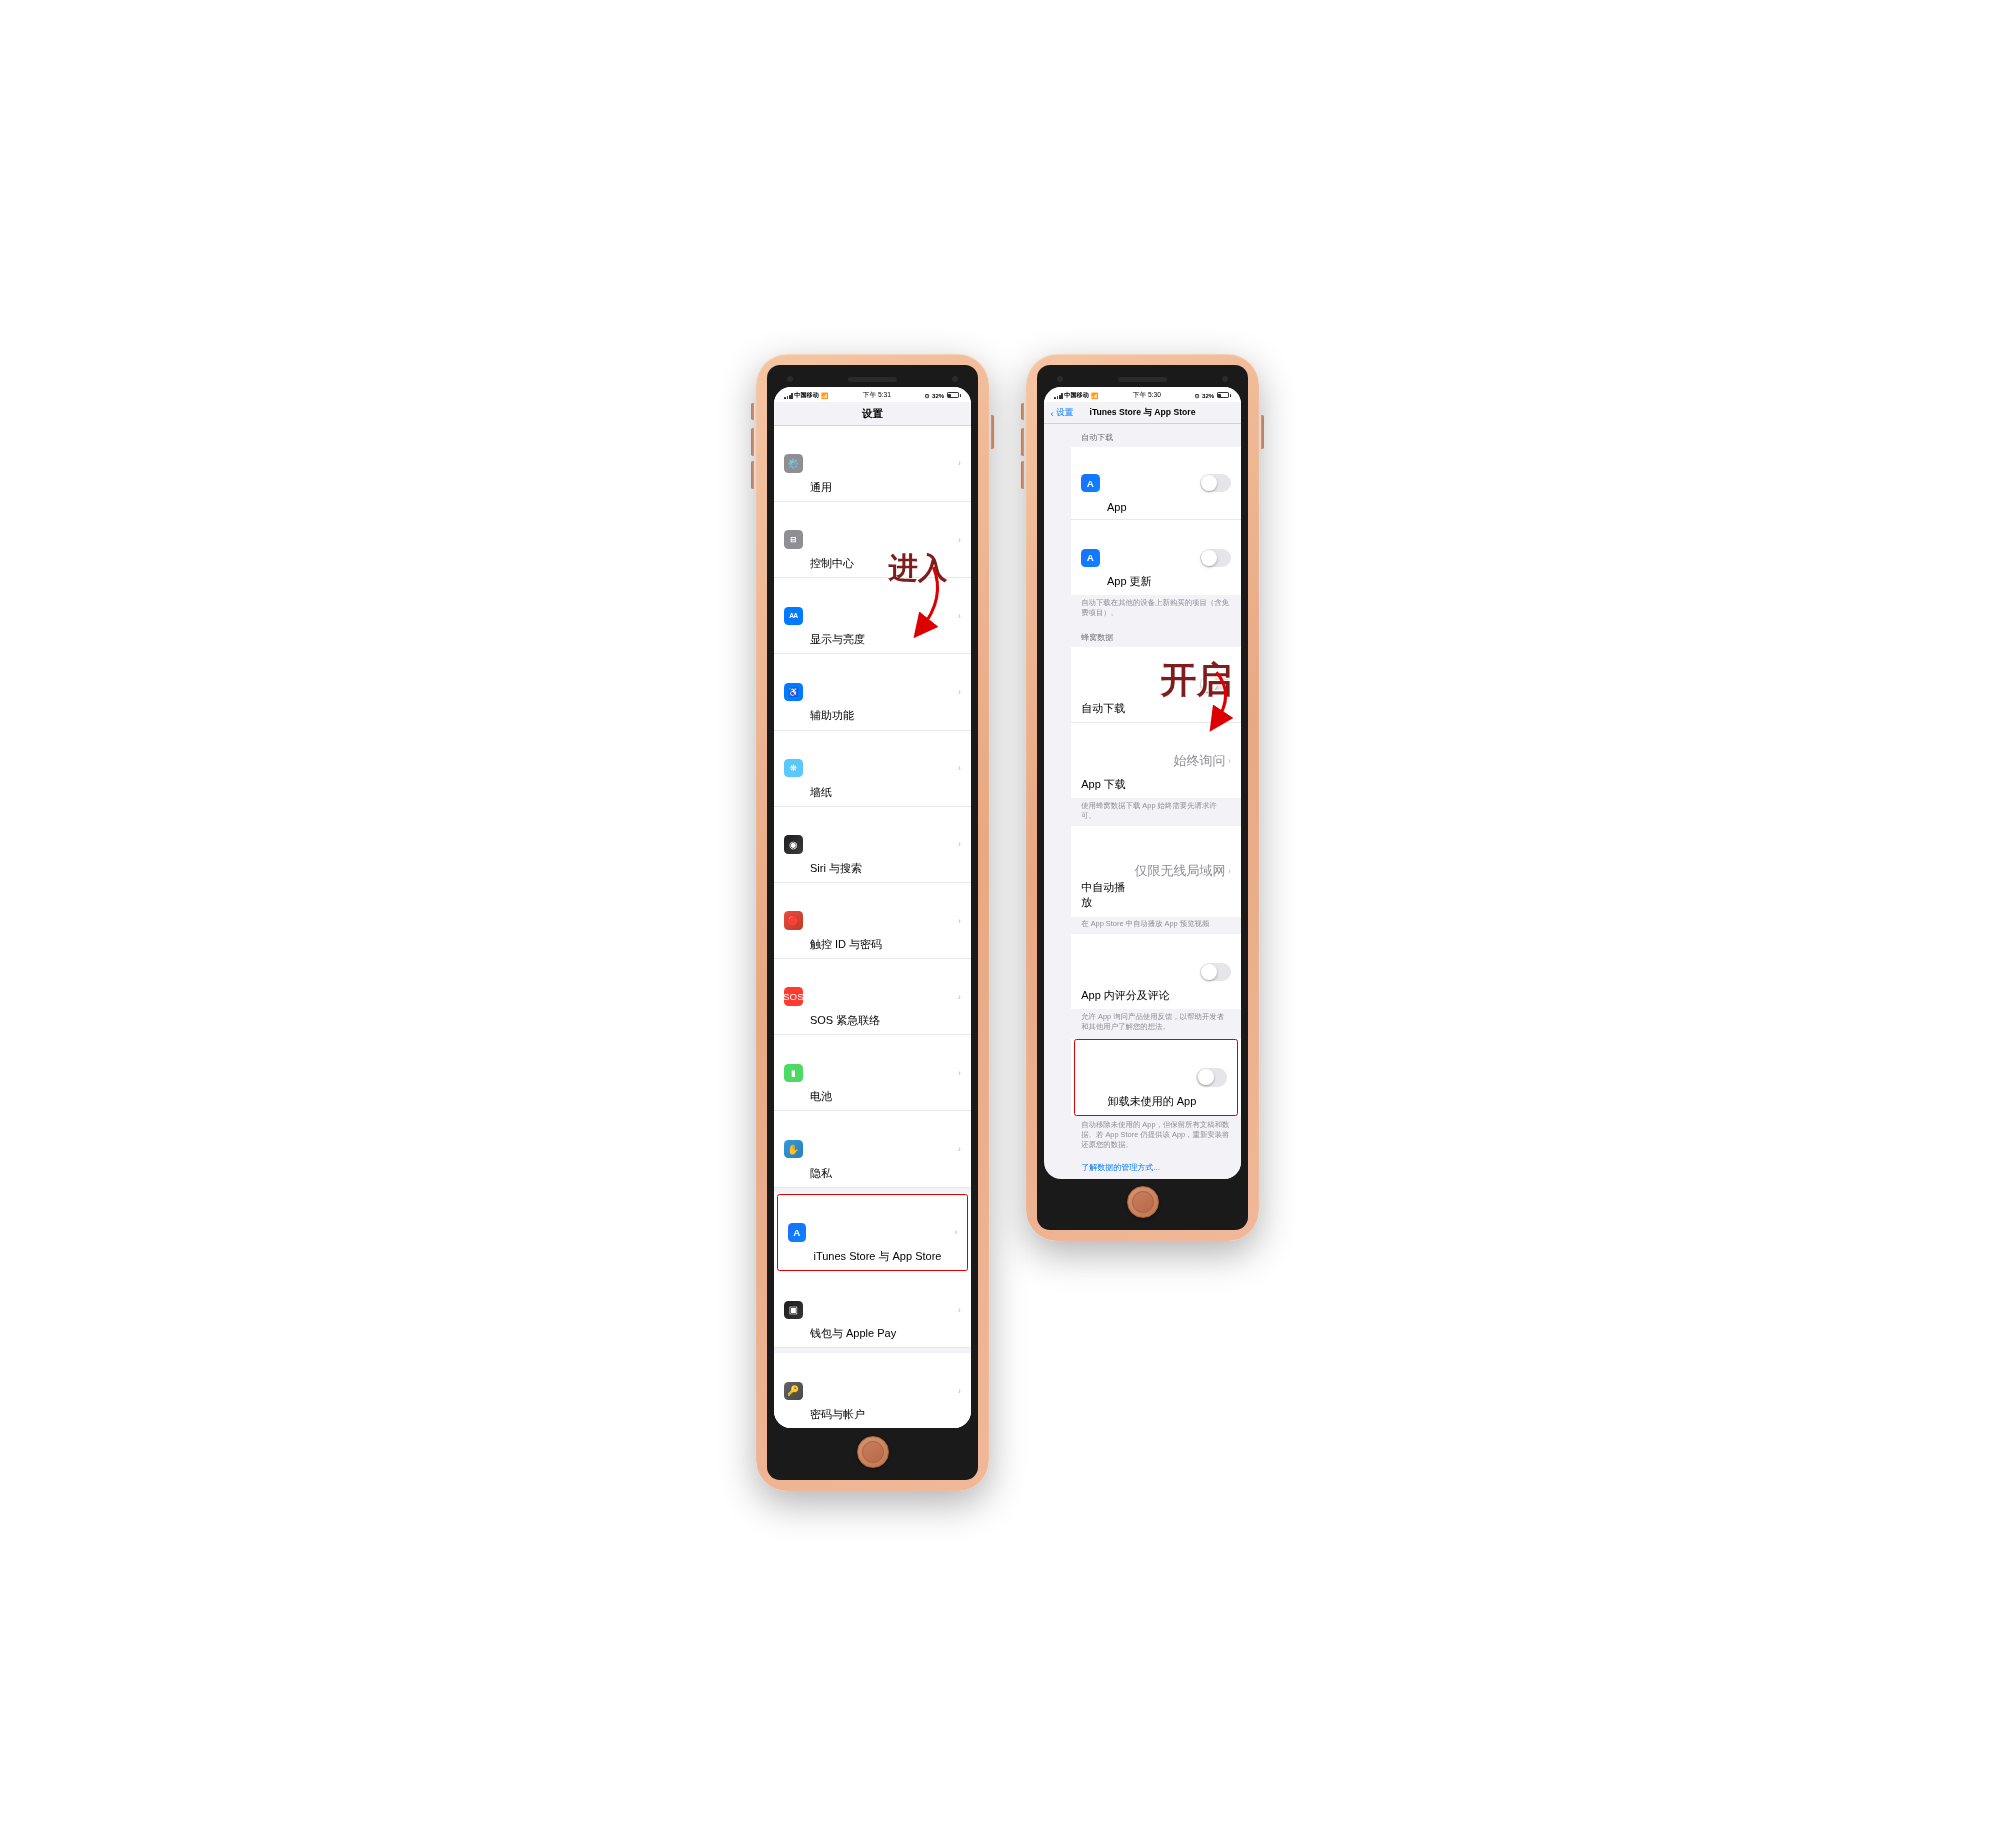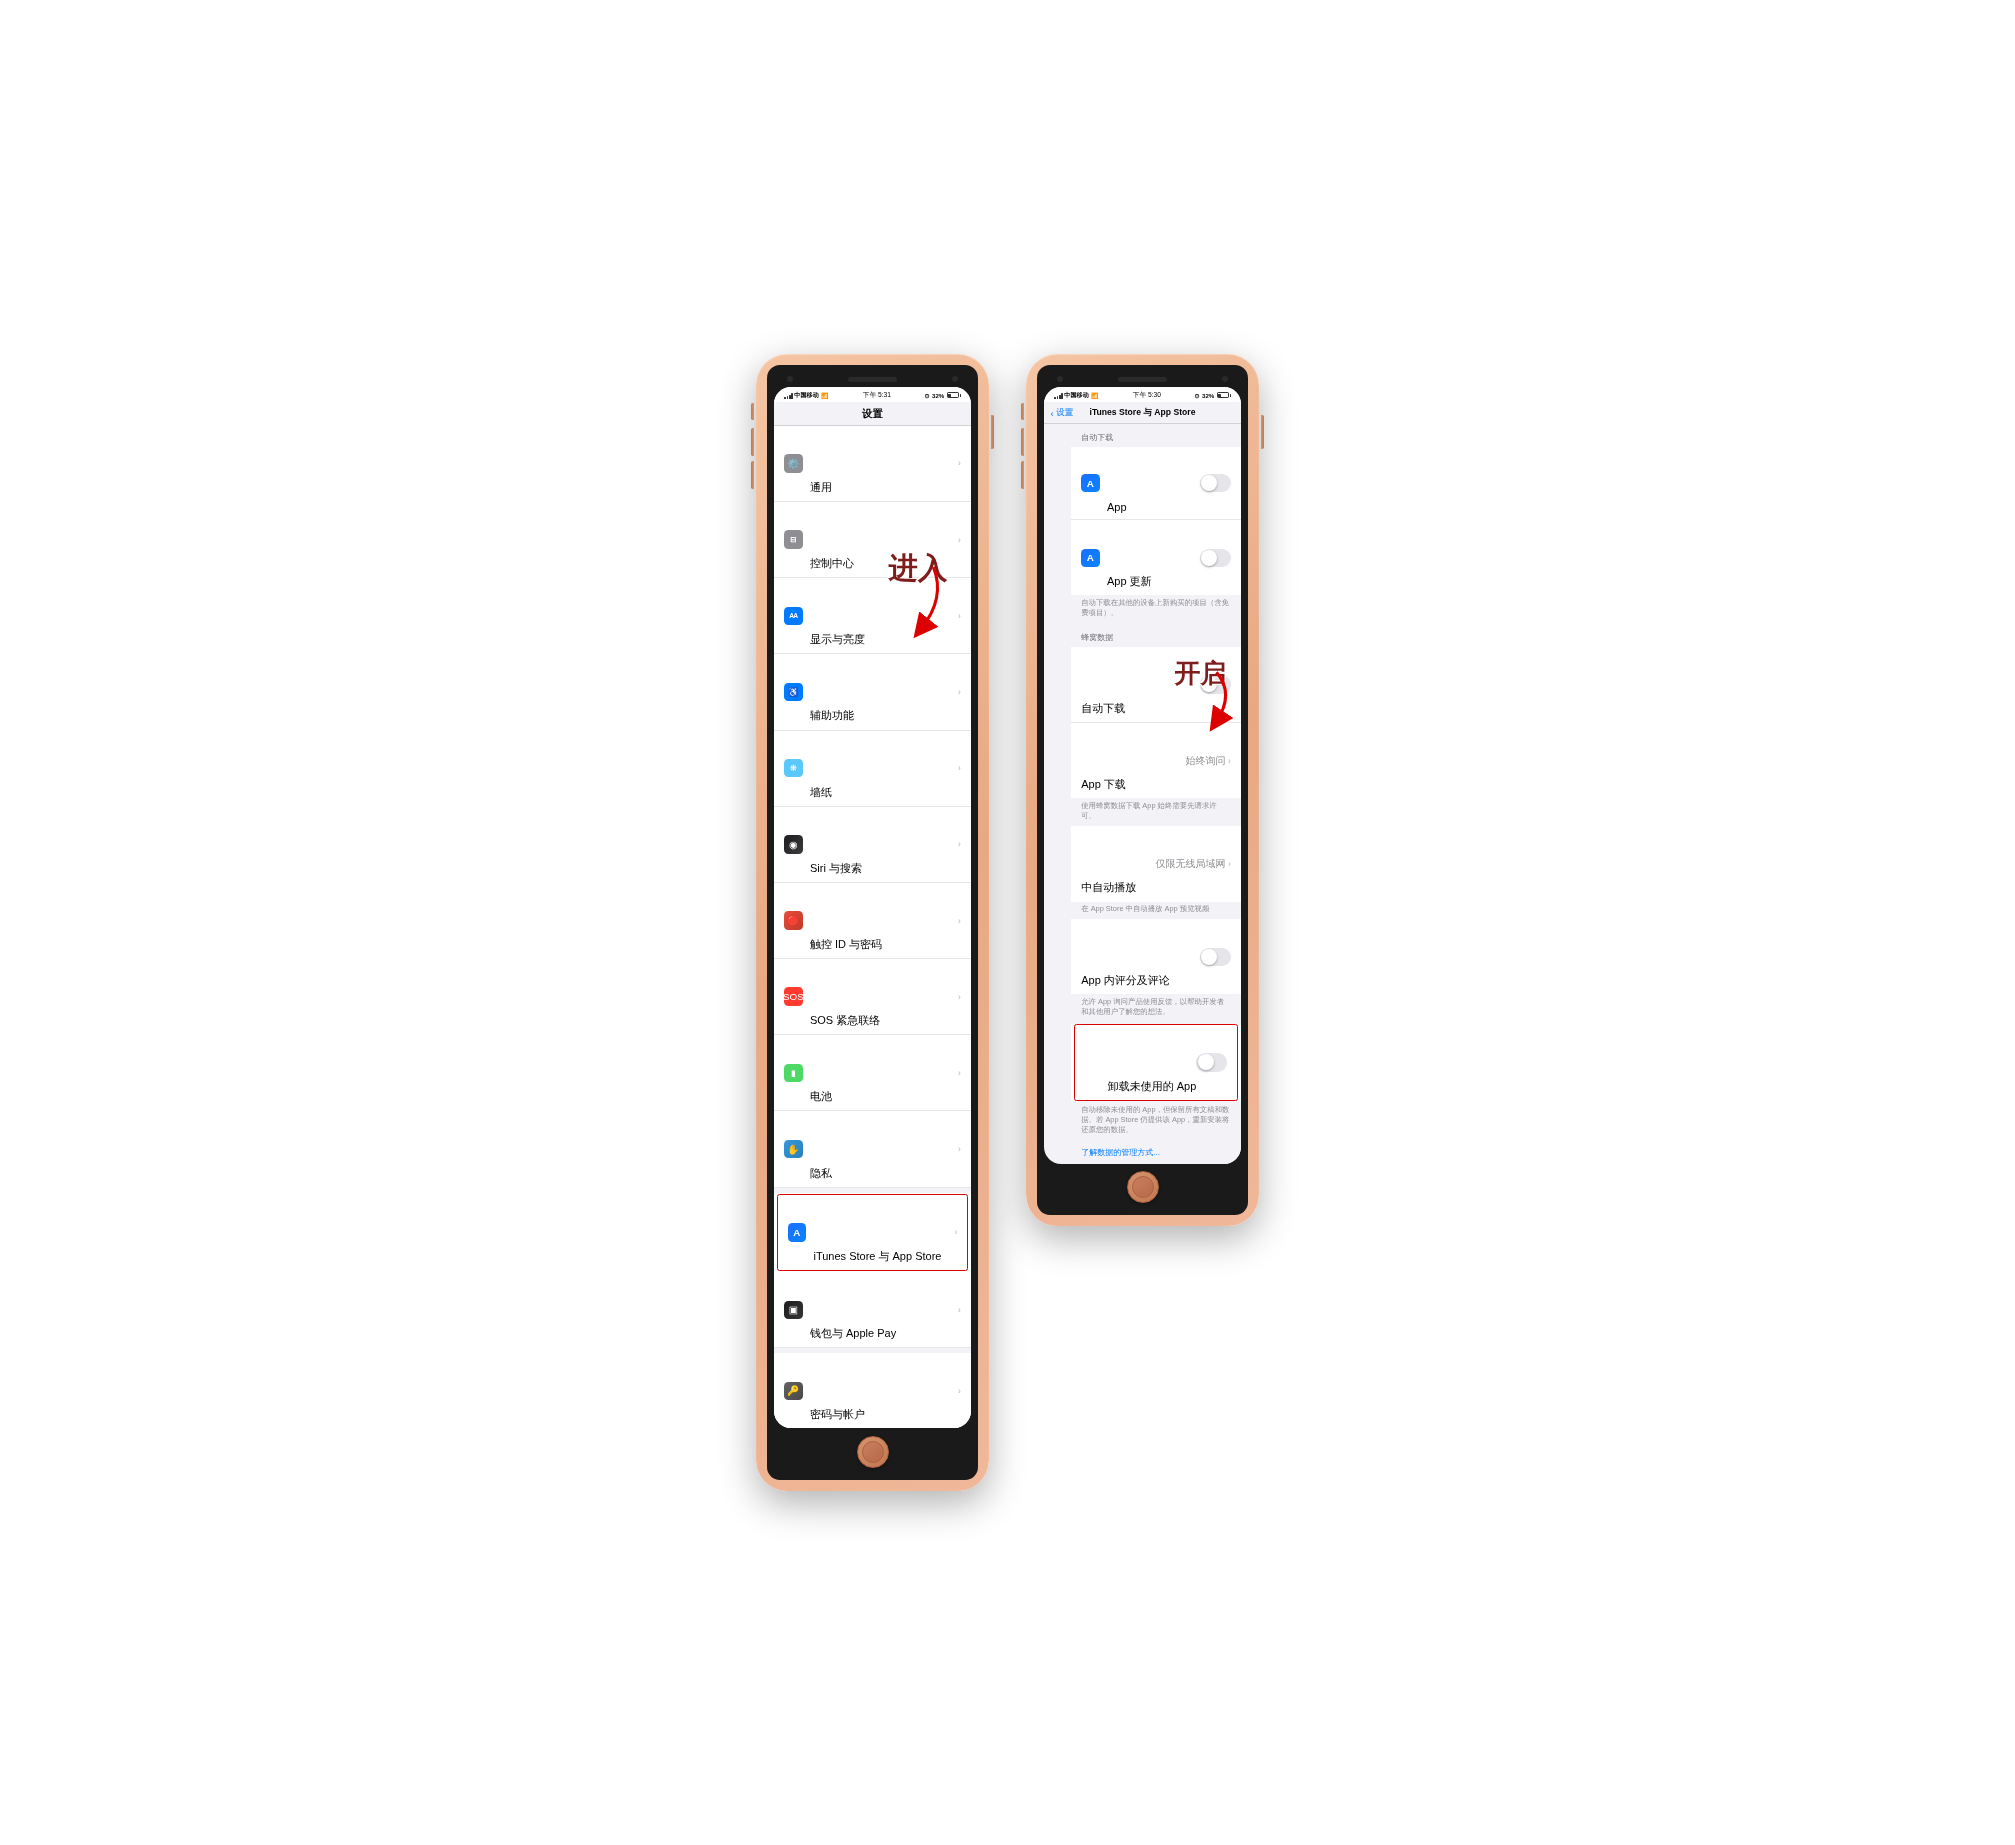--- a/index.html
+++ b/index.html
@@ -166,21 +166,21 @@
       font-size: 9.8px;
       color: #fff;
     }
     .settings-item-label {
       flex: 1;
       font-size: 11px;
       color: #000;
       margin-top: 48px;
     }
     .settings-item-value {
-      font-size: 10px;
+      font-size: 13px;
       color: #8e8e93;
       margin-right: 2.5px;
     }
     .chevron-right {
       color: #c7c7cc;
       font-size: 8.6px;
       font-weight: 600;
     }
 
     
@@ -592,21 +592,21 @@
               <span class="settings-item-label">卸载未使用的 App</span>
               <div class="toggle">
                 <div class="toggle-thumb"></div>
               </div>
             </div>
           </div>
           <div class="desc-text">自动移除未使用的 App，但保留所有文稿和数据。若 App Store 仍提供该 App，重新安装将还原您的数据。</div>
 
           <div class="link-text">了解数据的管理方式...</div>
 
-          <div class="annotation-text" style="top: 232px; right: 14px; font-size: 26px; left: auto;">开启</div>
+          <div class="annotation-text" style="top: 232px; right: 8px; font-size: 36px; left: auto;">开启</div>
 
           <svg class="arrow-svg" style="top: 239px; right: 0px; left: auto; width: 86px; height: 74px;" viewBox="0 0 140 120">
             <defs>
               <marker id="arrowhead2" markerWidth="8" markerHeight="8" refX="4" refY="4" orient="auto">
                 <path d="M0,0 L0,8 L8,4 Z" fill="#dd0000"></path>
               </marker>
             </defs>
             <path d="M100,15 Q130,50 100,95" stroke="#dd0000" stroke-width="5" fill="none" marker-end="url(#arrowhead2)"></path>
           </svg>
 

